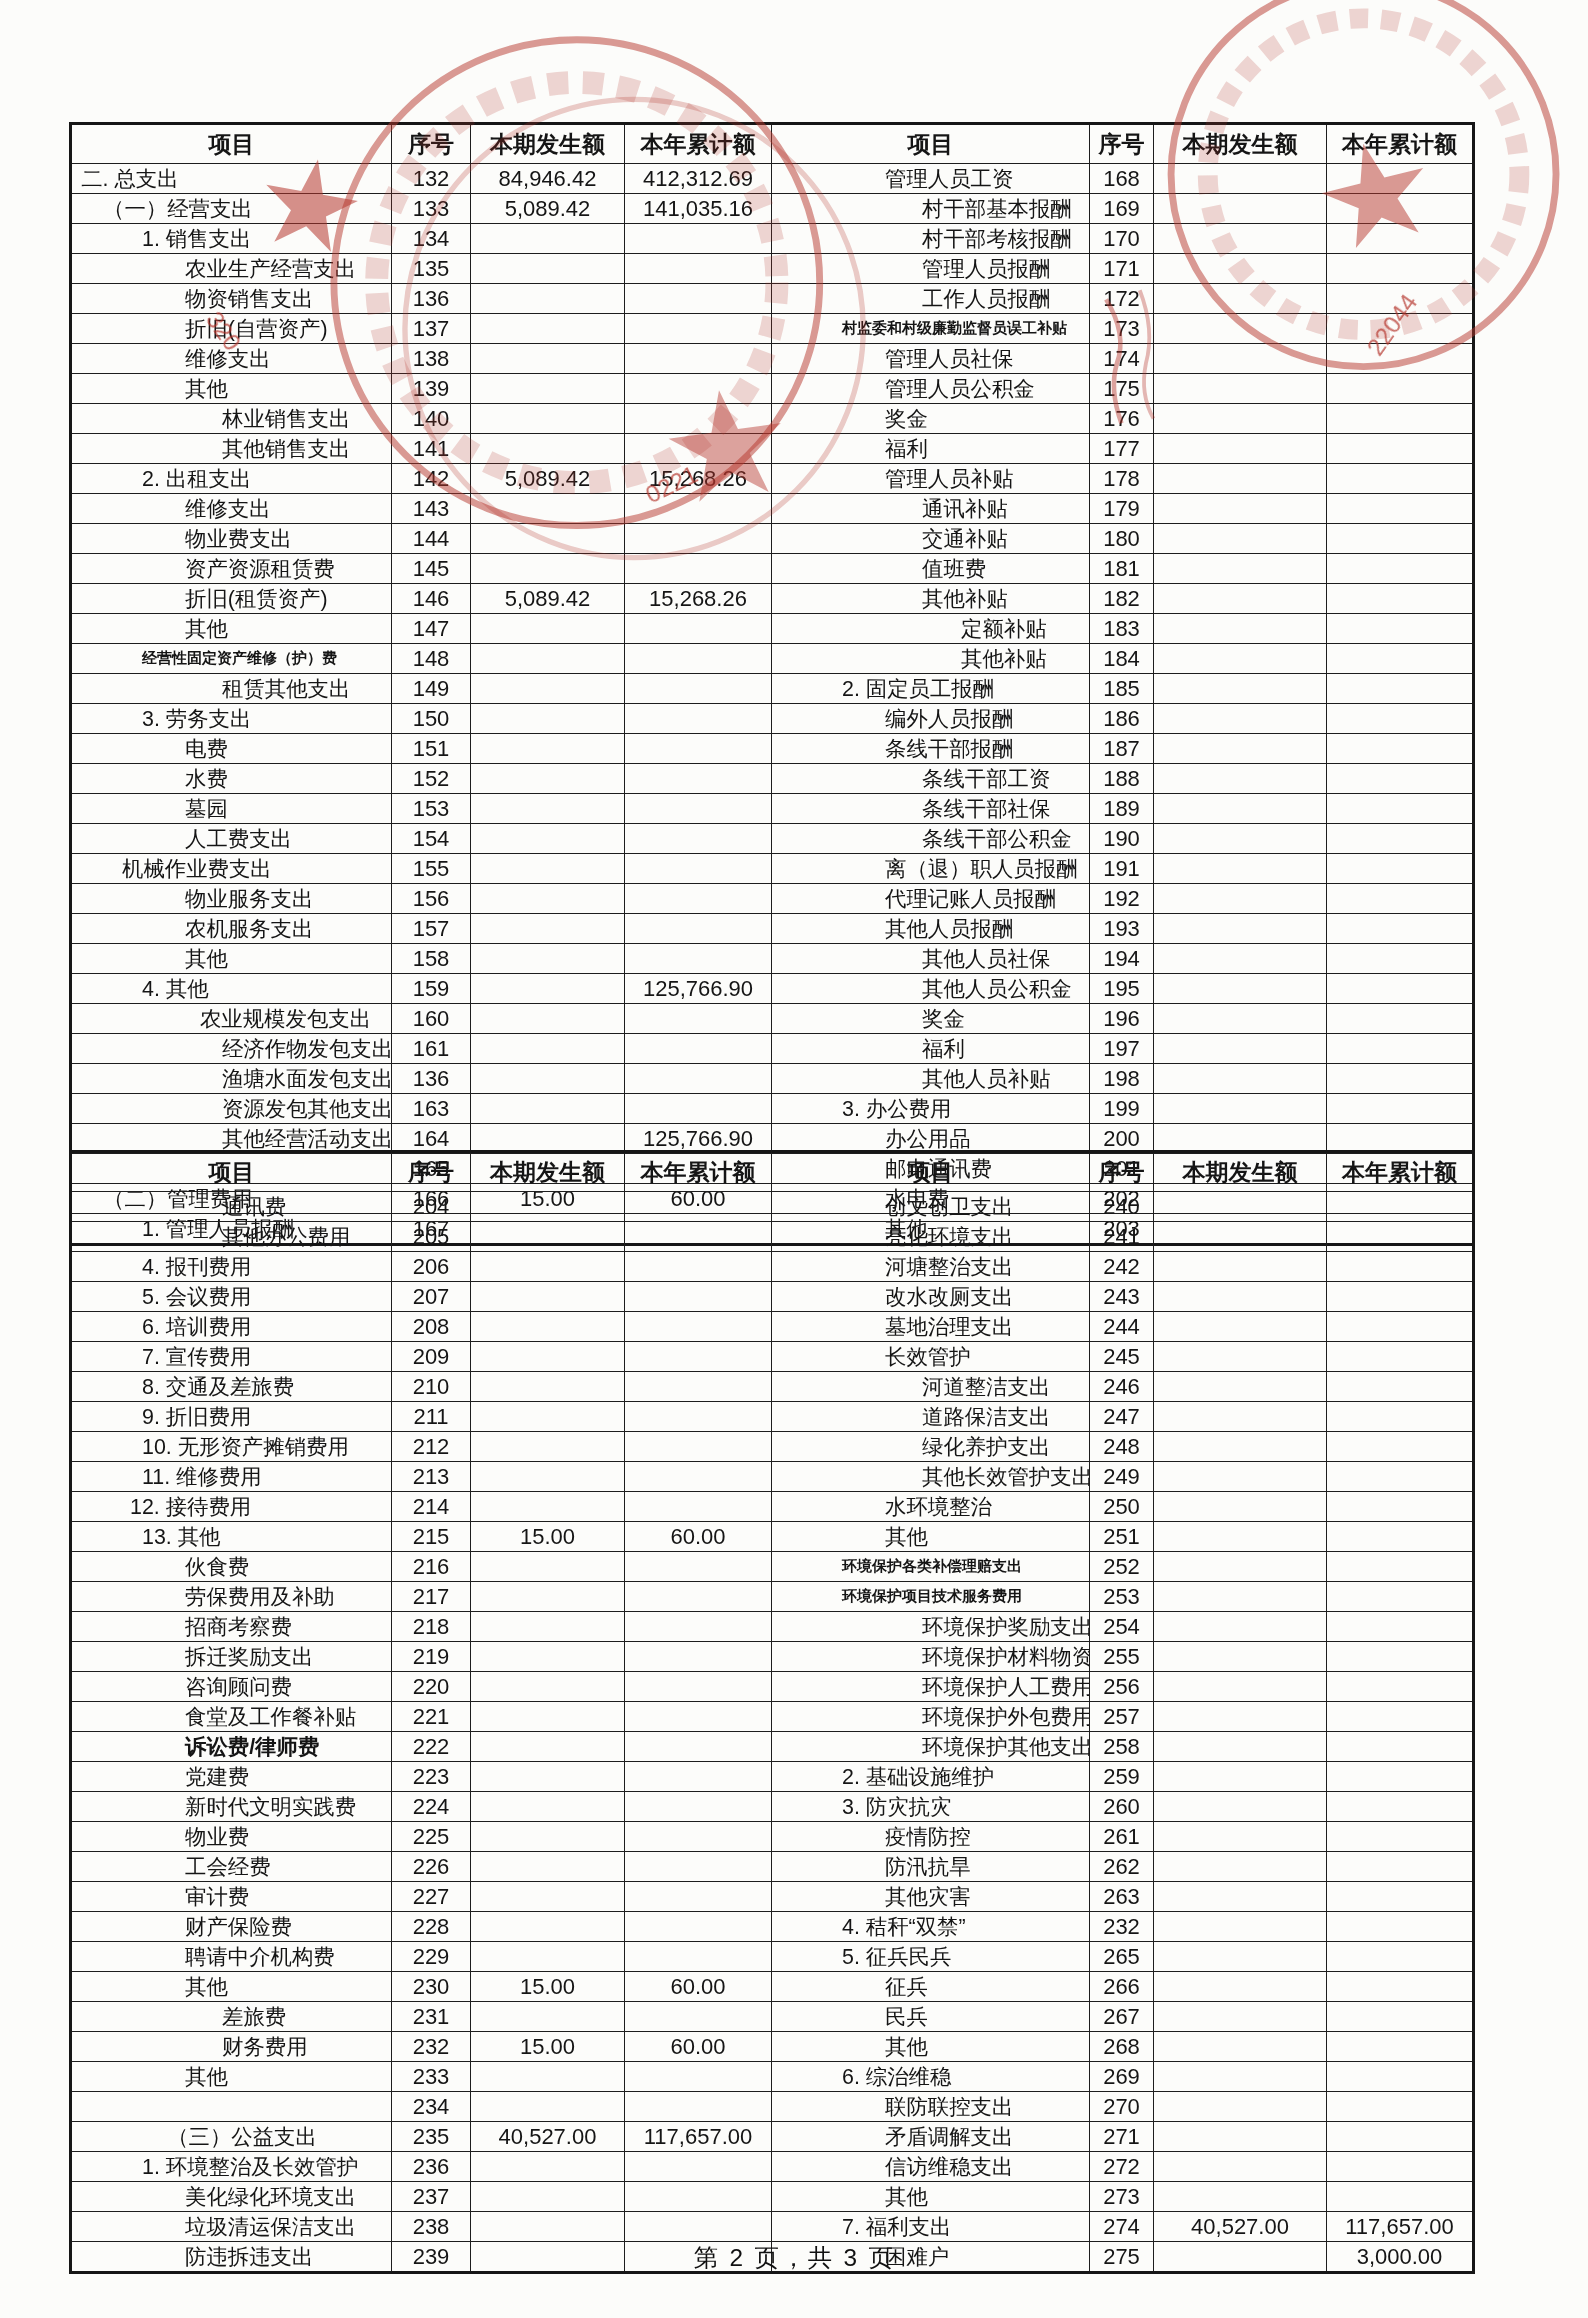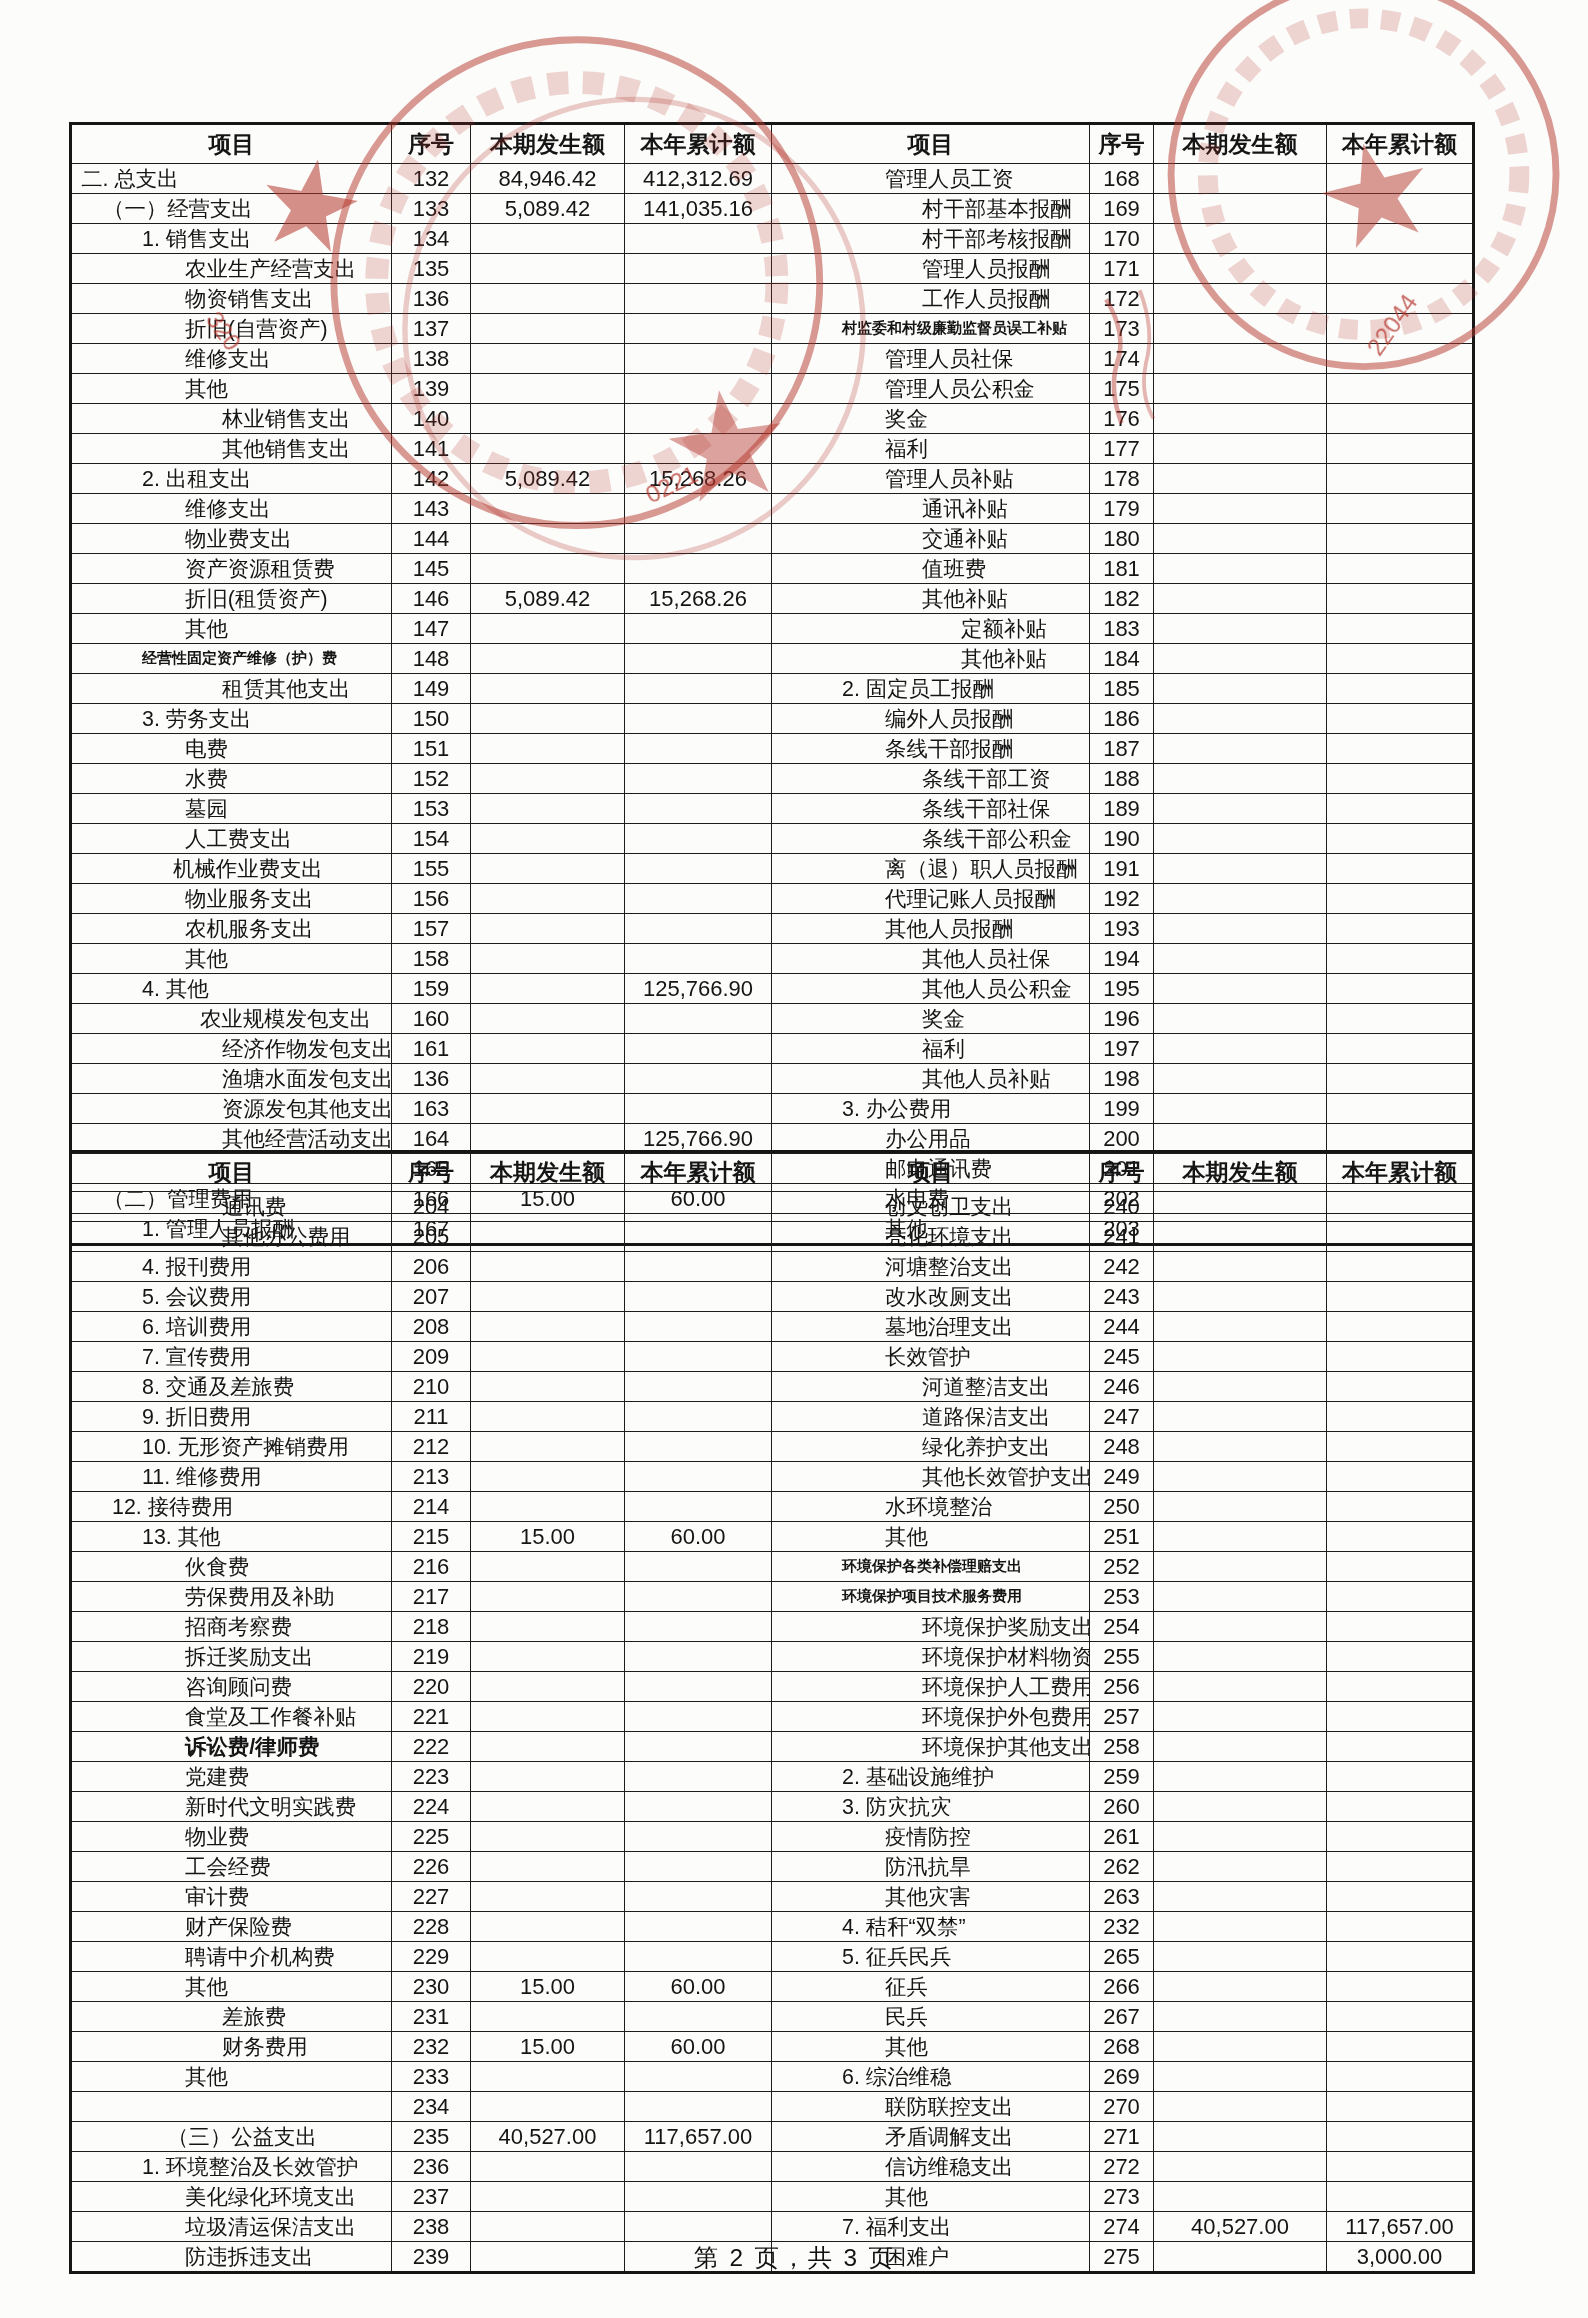--- a/index.html
+++ b/index.html
@@ -285,21 +285,21 @@
         <td class="c-item" style="padding-left: 113px;">人工费支出</td>
         <td class="c-no">154</td>
         <td class="c-amt"></td>
         <td class="c-amt"></td>
         <td class="c-item split" style="padding-left: 150px;">条线干部公积金</td>
         <td class="c-no">190</td>
         <td class="c-amt"></td>
         <td class="c-amt"></td>
       </tr>
       <tr>
-        <td class="c-item" style="padding-left: 101px;">机械作业费支出</td>
+        <td class="c-item" style="padding-left: 50px;">机械作业费支出</td>
         <td class="c-no">155</td>
         <td class="c-amt"></td>
         <td class="c-amt"></td>
         <td class="c-item split" style="padding-left: 113px;">离（退）职人员报酬</td>
         <td class="c-no">191</td>
         <td class="c-amt"></td>
         <td class="c-amt"></td>
       </tr>
       <tr>
         <td class="c-item" style="padding-left: 113px;">物业服务支出</td>
@@ -542,21 +542,21 @@
         <td class="c-item" style="padding-left: 70px;">11. 维修费用</td>
         <td class="c-no">213</td>
         <td class="c-amt"></td>
         <td class="c-amt"></td>
         <td class="c-item split" style="padding-left: 150px;">其他长效管护支出</td>
         <td class="c-no">249</td>
         <td class="c-amt"></td>
         <td class="c-amt"></td>
       </tr>
       <tr>
-        <td class="c-item" style="padding-left: 40px;">12. 接待费用</td>
+        <td class="c-item" style="padding-left: 58px;">12. 接待费用</td>
         <td class="c-no">214</td>
         <td class="c-amt"></td>
         <td class="c-amt"></td>
         <td class="c-item split" style="padding-left: 113px;">水环境整治</td>
         <td class="c-no">250</td>
         <td class="c-amt"></td>
         <td class="c-amt"></td>
       </tr>
       <tr>
         <td class="c-item" style="padding-left: 70px;">13. 其他</td>

